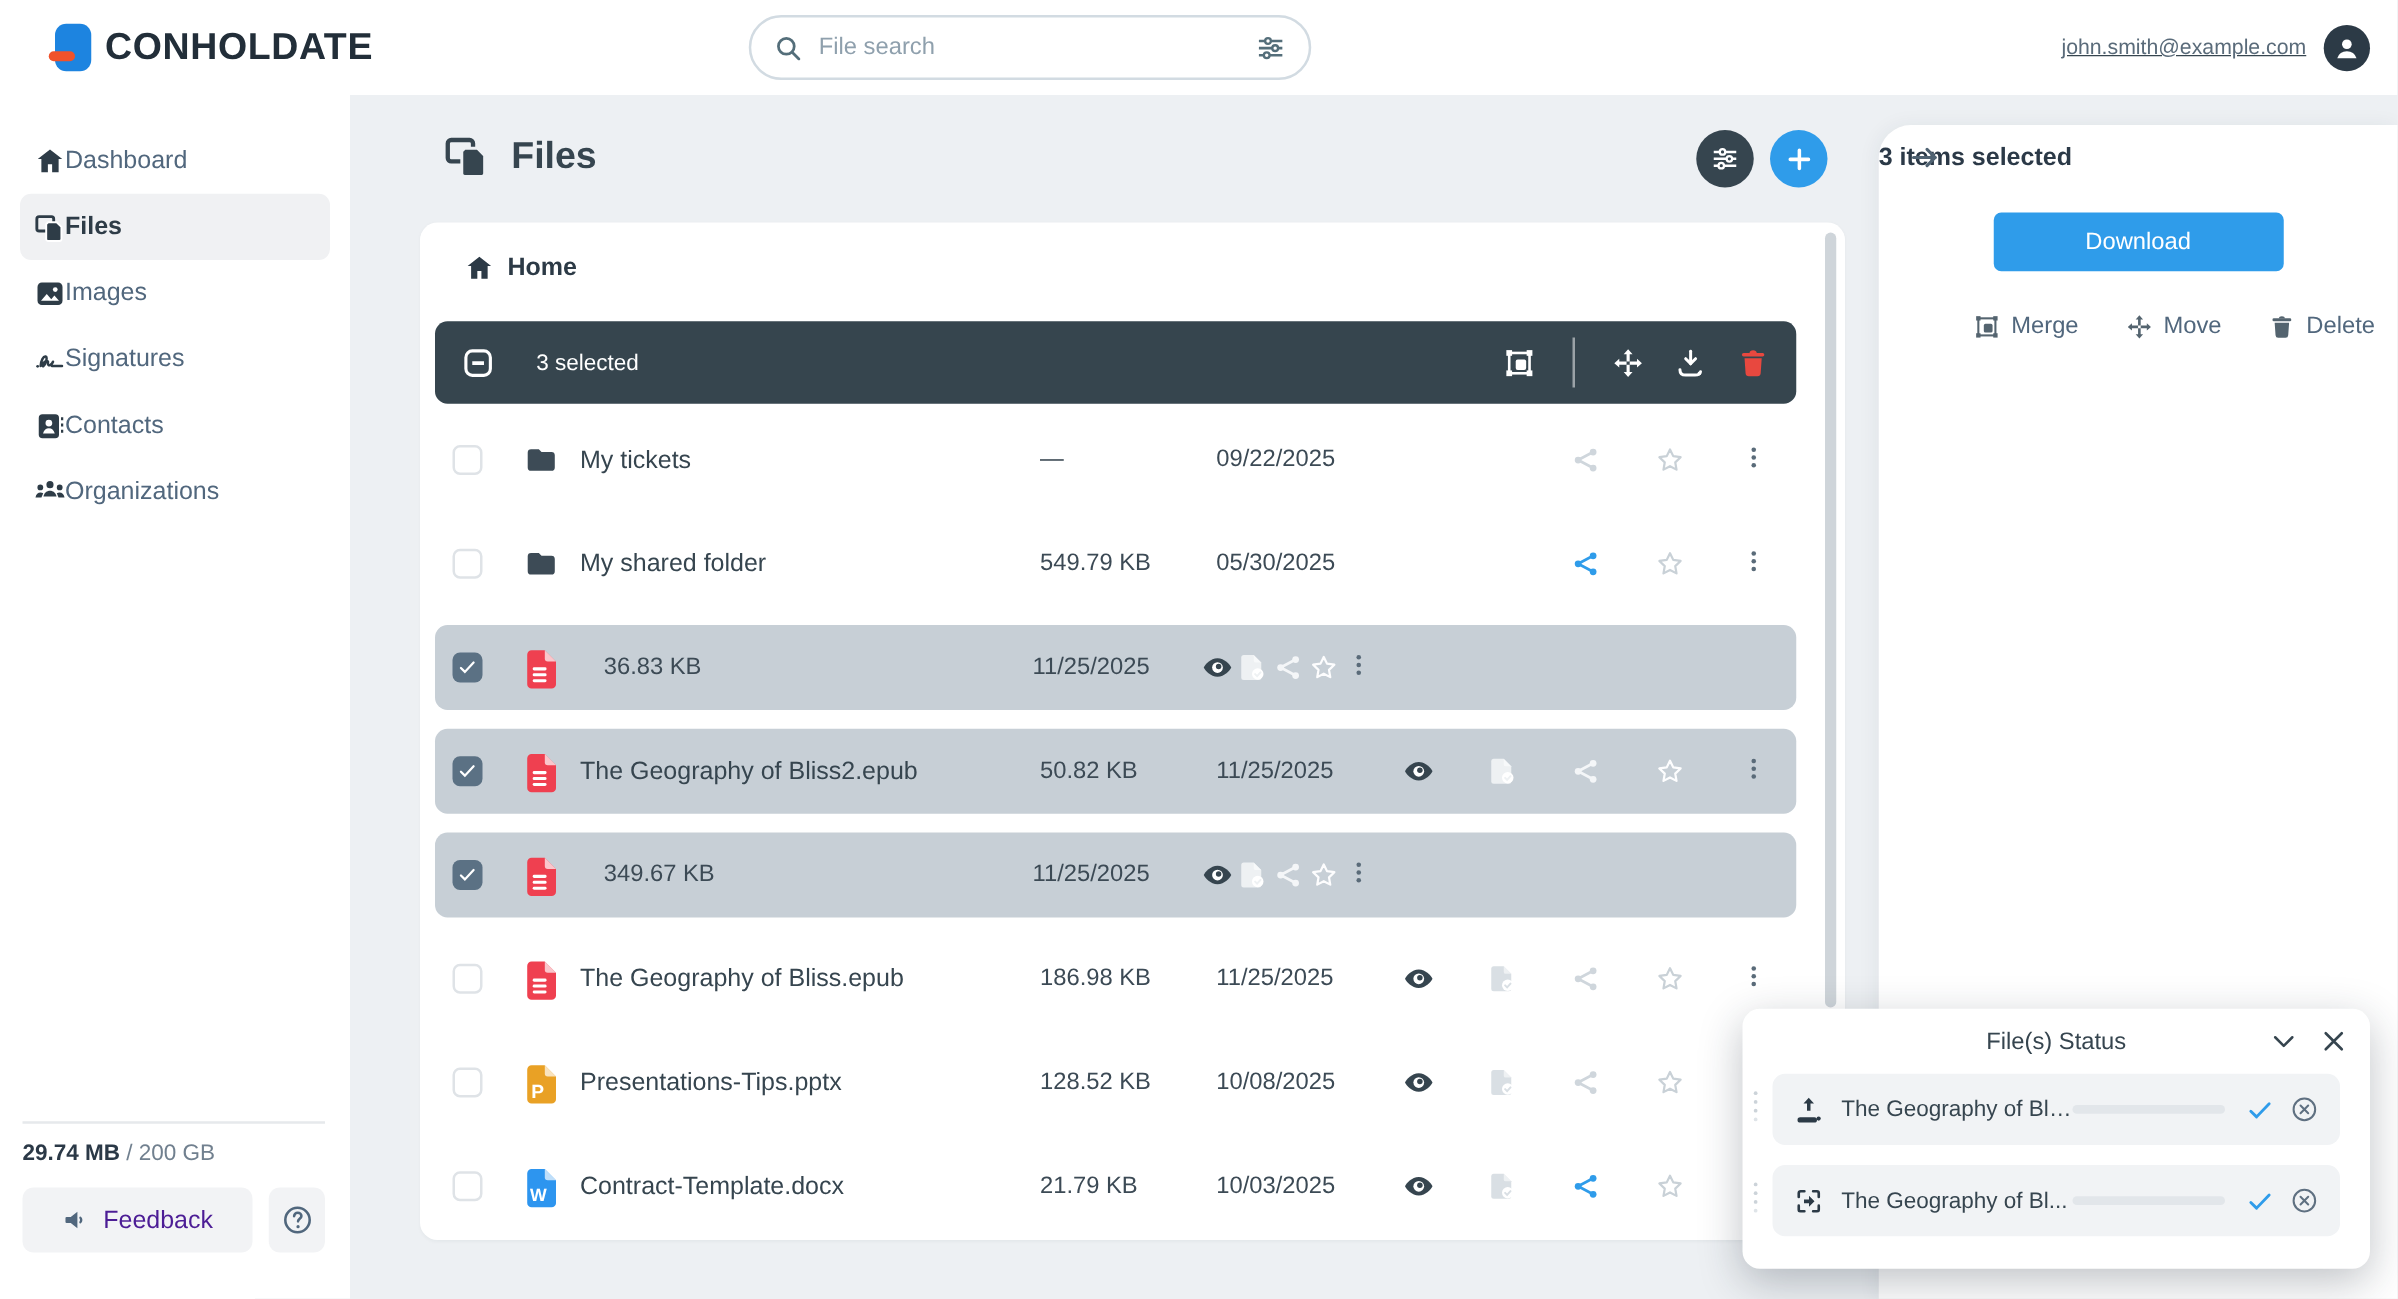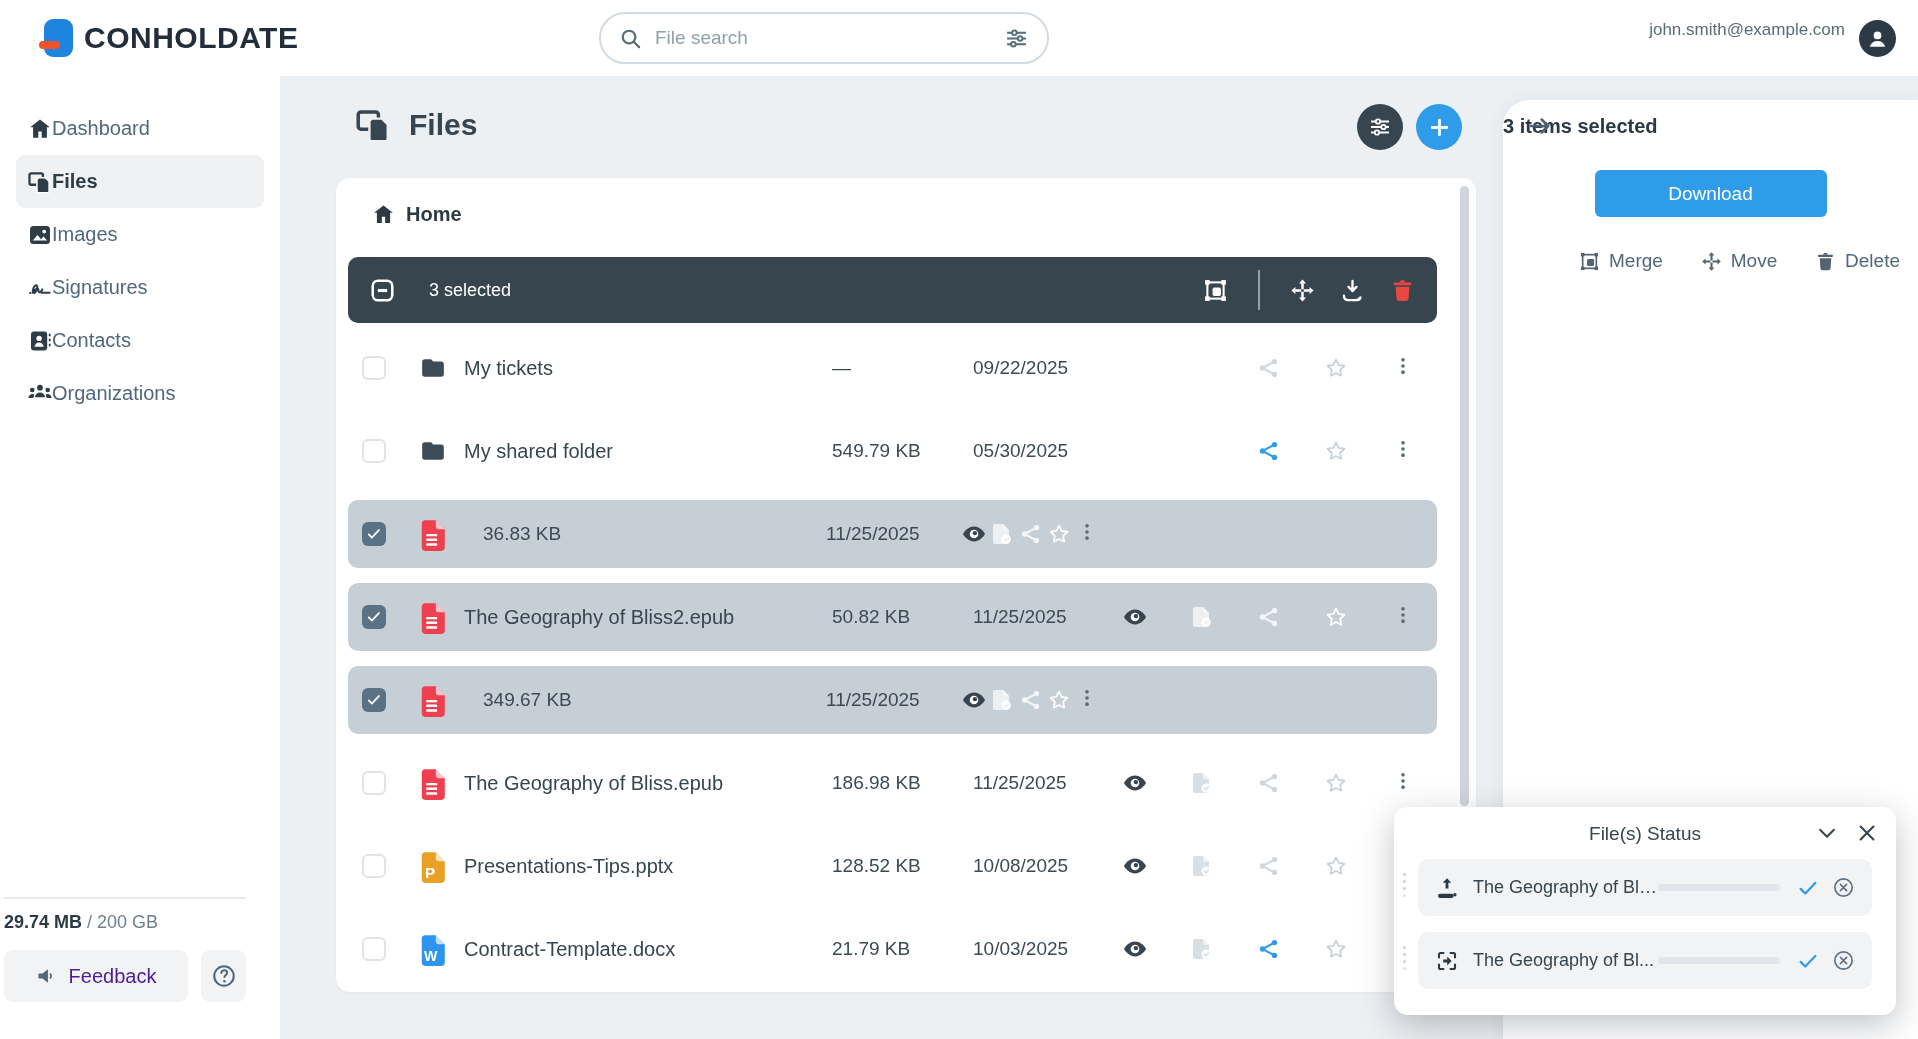--- a/index.html
+++ b/index.html
@@ -9,36 +9,36 @@
 
   
   .topbar { position:relative; height:76px; background:#fff; display:flex; align-items:center; z-index:5; }
   .brand { display:flex; align-items:center; gap:11px; margin-left:44px; }
   .logo-mark { width:29px; height:38px; background:#1d84e0; border-radius:9px; position:relative; }
   .logo-tab { position:absolute; left:-5px; bottom:8px; width:21px; height:8px; background:#f0522b; border-radius:4px; }
   .brand-text { font-size:30px; font-weight:700; letter-spacing:.5px; color:#222e39;text-align:right; }
   .search-pill { position:absolute; left:599px; top:12px; width:450px; height:52px; border:2px solid #d2dbe2; border-radius:27px; background:#fff; display:flex; align-items:center; padding:0 18px; }
   .search-pill input { border:none; outline:none; flex:1; font-size:19px; margin-left:13px; color:#36454f; font-family:inherit; background:transparent; }
   .search-pill input::placeholder { color:#8fa0ad; }
-  .topbar-user { margin-left:auto; margin-right:22px; display:flex; align-items:flex-start; gap:14px; }
+  .topbar-user { margin-left:auto; margin-right:22px; display:flex; align-items:center; gap:14px;text-decoration:underline; }
   .user-email { font-size:17px; color:#5a6b7a; }
   .avatar { width:37px; height:37px; border-radius:50%; background:#2c3a46; display:flex; align-items:center; justify-content:center; }
 
   
   .app { display:flex; height:963px; }
   .sidebar { width:280px; background:#fff; position:relative; padding-top:26px; flex:none; }
   .content { flex:1; position:relative; }
 
   
   .side-item { height:53px; margin:0 16px; padding-left:12px; border-radius:9px; display:flex; align-items:center; cursor:pointer; }
   .side-item.active { background:#f0f1f3; }
   .side-item .s-ico { width:24px; height:24px; color:#2e3c47; flex:none; }
   .side-item .s-label { font-size:20px; color:#51677d; }
   .side-item.active .s-label { font-weight:700; color:#2e3c47; }
-  .sidebar-bottom { position:absolute; left:4px; width:242px; bottom:37px; }
+  .sidebar-bottom { position:absolute; left:18px; width:242px; bottom:37px; }
   .storage-divider { border-top:2px solid #e6e9ec; margin-bottom:13px; }
   .storage-line { font-size:18px; margin-bottom:17px; color:#71808f; }
   .storage-used { font-weight:700; color:#2b3947; }
   .bottom-btns { display:flex; gap:13px; }
   .feedback-btn { flex:1; height:52px; background:#f2f3f5; border:none; border-radius:9px; display:flex; align-items:center; justify-content:center; gap:11px; font-size:20px; color:#4c1d95; cursor:pointer; font-family:inherit; }
   .help-btn { width:45px; height:52px; background:#f2f3f5; border:none; border-radius:9px; display:flex; align-items:center; justify-content:center; color:#51677d; cursor:pointer; }
 
   
   .content-header { height:102px; position:relative; }
   .title-group { position:absolute; left:76px; top:31px; display:flex; align-items:center; gap:17px; }

